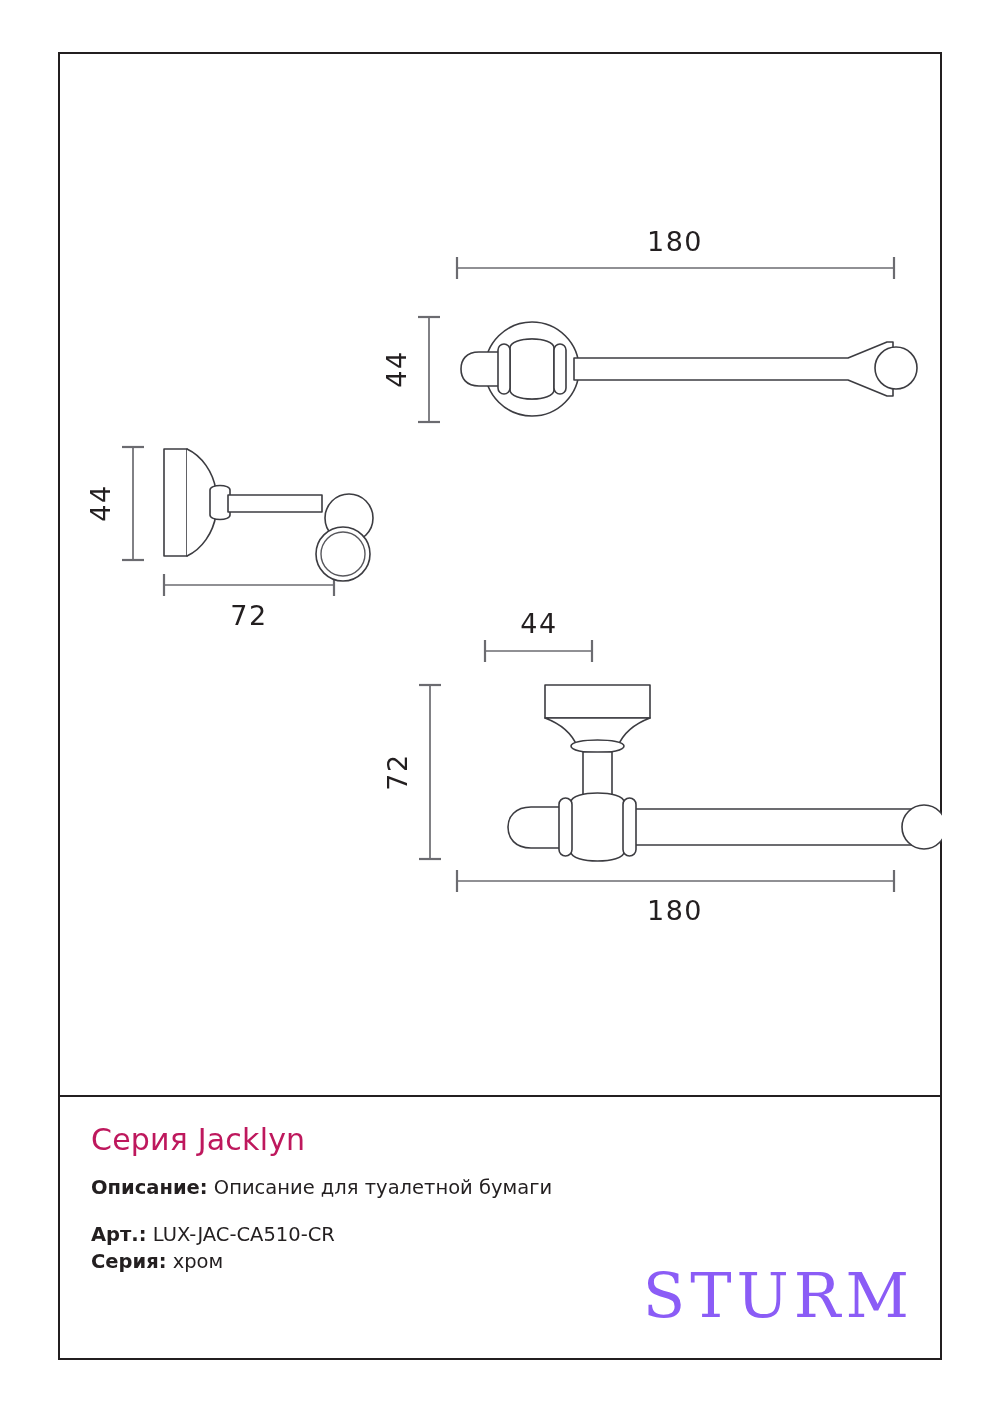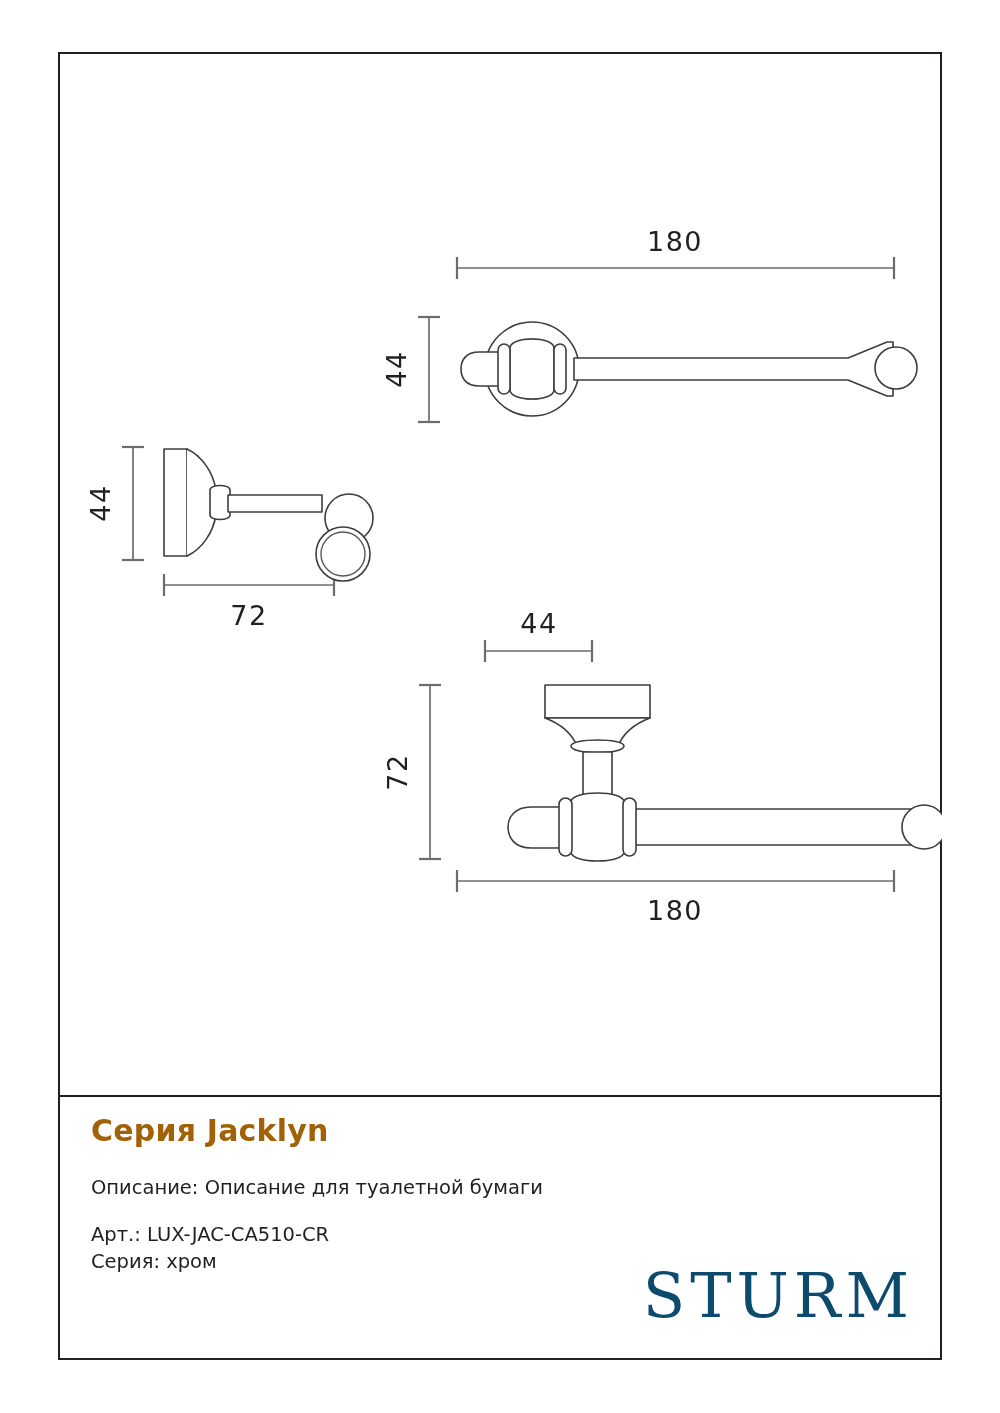--- a/index.html
+++ b/index.html
@@ -53,54 +53,54 @@
     position: absolute;
     left: 58px;
     top: 1097px;
     width: 884px;
     height: 263px;
   }
 
   #series-title {
     position: absolute;
     left: 33px;
-    top: 16px;
+    top: 25px;
     font-size: 30px;
-    font-weight: bold;
+    font-weight: normal;
     letter-spacing: 0.2px;
-    color: #a16207;
+    color: #be185d;
     white-space: nowrap;
   }
 
   .spec-row {
     position: absolute;
     left: 33px;
     font-size: 19.5px;
     color: #231f20;
     white-space: nowrap;
   }
   .spec-row .spec-label {
-    font-weight: normal;
+    font-weight: bold;
   }
   .spec-row .spec-value {
     font-weight: normal;
   }
   #spec-description { top: 79px; }
   #spec-article     { top: 126px; }
   #spec-color       { top: 153px; }
 
   #brand-logo {
     position: absolute;
     right: 28px;
     top: 168px;
     font-family: "DejaVu Serif", "Liberation Serif", serif;
     font-size: 62px;
     font-weight: 400;
     letter-spacing: 5px;
-    color: #0c4a6e;
+    color: #8b5cf6;
     line-height: 1;
     white-space: nowrap;
   }
 
   
   .outline {
     fill: none;
     stroke: #3c3c41;
     stroke-width: 1.6;
     stroke-linecap: round;

